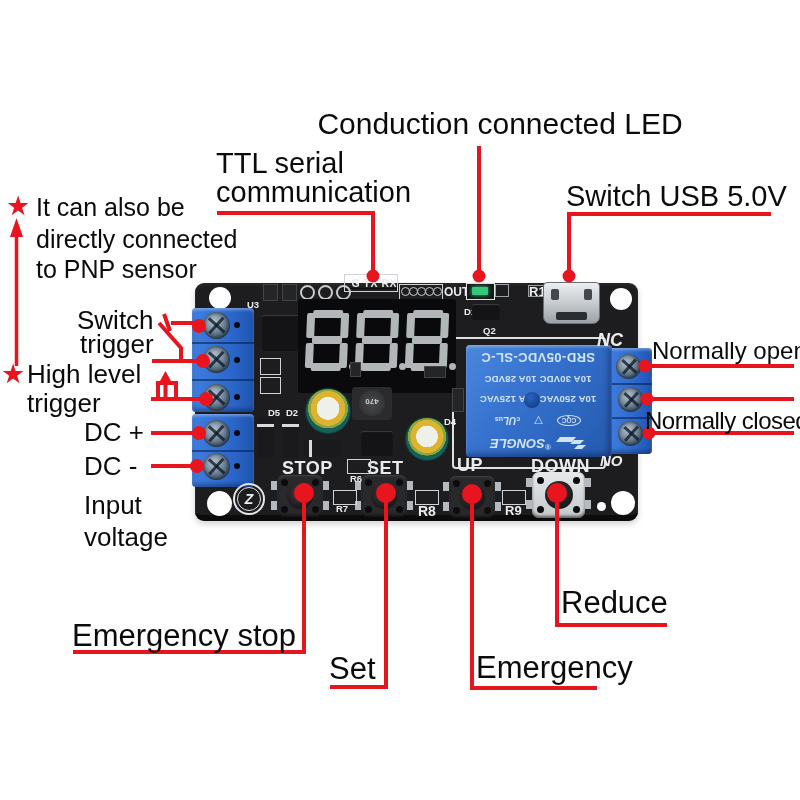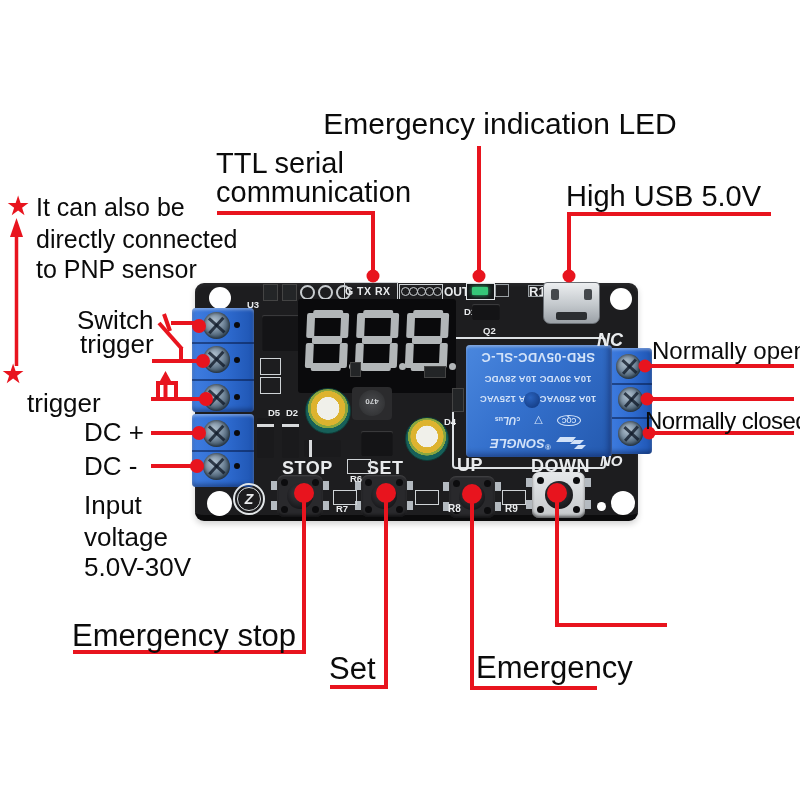--- a/index.html
+++ b/index.html
@@ -118,21 +118,21 @@
 
   <div class="hole" style="left:209px;top:287px;width:22px;height:22px;"></div>
   <div class="hole" style="left:610px;top:288px;width:22px;height:22px;"></div>
   <div class="hole" style="left:207px;top:491px;width:25px;height:25px;"></div>
   <div class="hole" style="left:611px;top:491px;width:24px;height:24px;"></div>
   <div class="hole" style="left:597px;top:502px;width:9px;height:9px;"></div>
 
   <div class="pad3" style="left:300px;top:285px;"></div>
   <div class="pad3" style="left:318px;top:285px;"></div>
   <div class="pad3" style="left:336px;top:285px;"></div>
-  <div class="silkbox" style="left:344px;top:282px;width:52px;height:16px;border-width:1.5px;display:flex;align-items:center;justify-content:flex-start;">
+  <div class="silkbox" style="left:344px;top:274px;width:52px;height:16px;border-width:1.5px;display:flex;align-items:center;justify-content:flex-end;text-decoration:underline;">
     <span class="silk" style="position:static;font-size:10.5px;letter-spacing:.5px;">G TX RX</span>
   </div>
   <div class="silkbox" style="left:399px;top:284px;width:42px;height:14px;">
     <div class="minihole" style="left:1px;top:2px;"></div>
     <div class="minihole" style="left:9px;top:2px;"></div>
     <div class="minihole" style="left:17px;top:2px;"></div>
     <div class="minihole" style="left:25px;top:2px;"></div>
     <div class="minihole" style="left:33px;top:2px;"></div>
   </div>
   <span class="silk" style="left:444px;top:285px;font-size:12px;">OUT</span>
@@ -289,23 +289,23 @@
       <div class="cap"></div>
     </div>
   <div class="tbtn btn-down" style="left:532px;top:472px;">
       <div class="cap"></div>
     </div>
   <div class="silkbox" style="left:347px;top:459px;width:22px;height:13px;"></div>
   <span class="silk" style="left:350px;top:473px;font-size:9.5px;">R6</span>
   <div class="silkbox" style="left:333px;top:490px;width:22px;height:13px;"></div>
   <span class="silk" style="left:336px;top:503px;font-size:9.5px;">R7</span>
   <div class="silkbox" style="left:415px;top:490px;width:22px;height:13px;"></div>
-  <span class="silk" style="left:418px;top:503px;font-size:10px;margin-left:30px;">R8</span>
+  <span class="silk" style="left:418px;top:503px;font-size:14px;">R8</span>
   <div class="silkbox" style="left:502px;top:490px;width:22px;height:13px;"></div>
-  <span class="silk" style="left:505px;top:503px;font-size:10px;">R9</span>
+  <span class="silk" style="left:505px;top:503px;font-size:13px;">R9</span>
 
   <svg class="svg-layer" width="800" height="800">
     <g stroke="#e8141e" stroke-width="4" fill="none">
       <path d="M479 146 V272"></path>
       <path d="M217 213 H373 V272"></path>
       <path d="M771 214 H569 V272"></path>
       <path d="M642 366 H794"></path>
       <path d="M644 399 H794"></path>
       <path d="M646 433 H794"></path>
       <path d="M304 496 V652 H73"></path>
@@ -338,40 +338,41 @@
       <circle cx="645" cy="366" r="6.5"></circle>
       <circle cx="647" cy="399" r="6.5"></circle>
       <circle cx="649" cy="433" r="6.5"></circle>
       <circle cx="304" cy="493" r="10"></circle>
       <circle cx="386" cy="493" r="10"></circle>
       <circle cx="472" cy="494" r="10"></circle>
       <circle cx="557" cy="493" r="10"></circle>
     </g>
   </svg>
 
-  <div class="lbl" style="left:310px;top:108px;width:380px;text-align:center;font-size:30px;">Emergency indication LED</div>
+  <div class="lbl" style="left:310px;top:108px;width:380px;text-align:center;font-size:30px;">Conduction connected LED</div>
   <div class="lbl" style="left:216px;top:177px;font-size:29px;">communication</div>
   <div class="lbl" style="left:216px;top:148px;font-size:29px;">TTL serial</div>
-  <div class="lbl" style="left:566px;top:181px;font-size:29px;">High USB 5.0V</div>
+  <div class="lbl" style="left:566px;top:181px;font-size:29px;">Switch USB 5.0V</div>
 
   <span class="star" style="left:6px;top:193px;">★</span>
   <div class="lbl" style="left:36px;top:194px;font-size:25px;">It can also be</div>
   <div class="lbl" style="left:36px;top:256px;font-size:25px;">to PNP sensor</div>
   <div class="lbl" style="left:36px;top:226px;font-size:25px;">directly connected</div>
 
   <div class="lbl" style="left:77px;top:306px;font-size:26px;">Switch</div>
   <div class="lbl" style="left:80px;top:330px;font-size:26px;">trigger</div>
   <span class="star" style="left:1px;top:361px;">★</span>
+  <div class="lbl" style="left:27px;top:360px;font-size:26px;">High level</div>
   <div class="lbl" style="left:27px;top:389px;font-size:26px;">trigger</div>
   <div class="lbl" style="left:84px;top:418px;font-size:26px;">DC +</div>
   <div class="lbl" style="left:84px;top:452px;font-size:26px;">DC -</div>
   <div class="lbl" style="left:84px;top:491px;font-size:26px;">Input</div>
   <div class="lbl" style="left:84px;top:523px;font-size:26px;">voltage</div>
-  <div class="lbl" style="left:84px;top:553px;font-size:26px;">5.0V-30V</div>
 
   <div class="lbl" style="left:652px;top:338px;font-size:24px;">Normally open</div>
   <div class="lbl" style="left:645px;top:408px;font-size:24px;letter-spacing:-0.5px;">Normally closed</div>
 
   <div class="lbl" style="left:72px;top:619px;font-size:31px;">Emergency stop</div>
   <div class="lbl" style="left:329px;top:652px;font-size:31px;">Set</div>
   <div class="lbl" style="left:476px;top:651px;font-size:31px;">Emergency</div>
+  <div class="lbl" style="left:561px;top:586px;font-size:31px;">Reduce</div>
 
 </div>
 
 </body></html>

